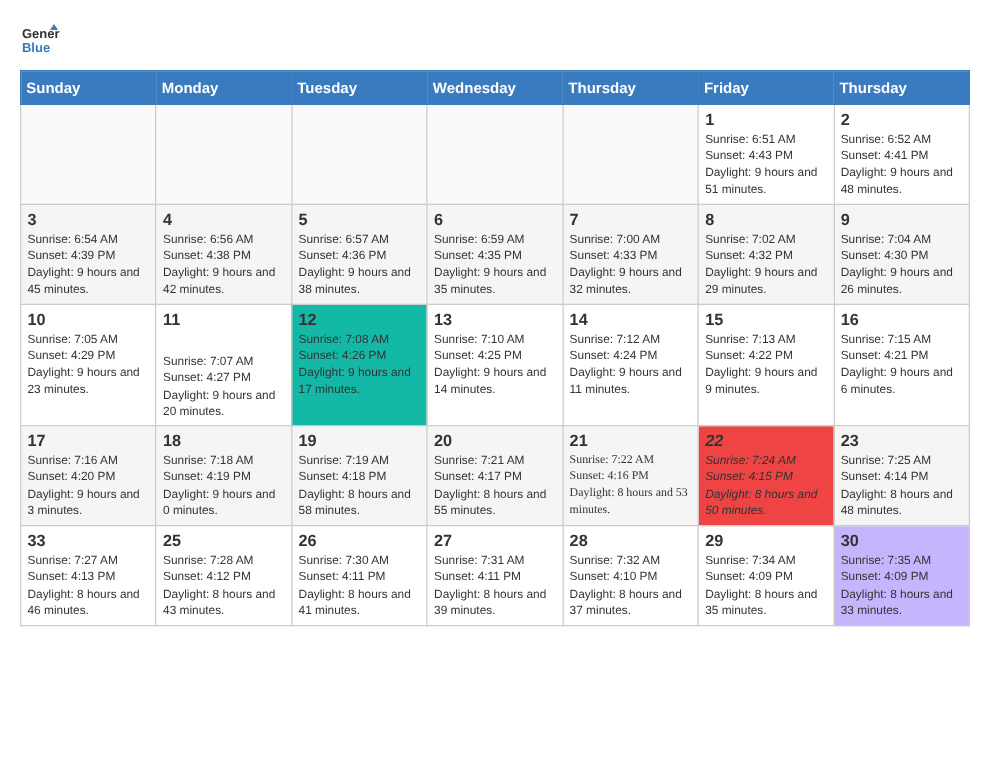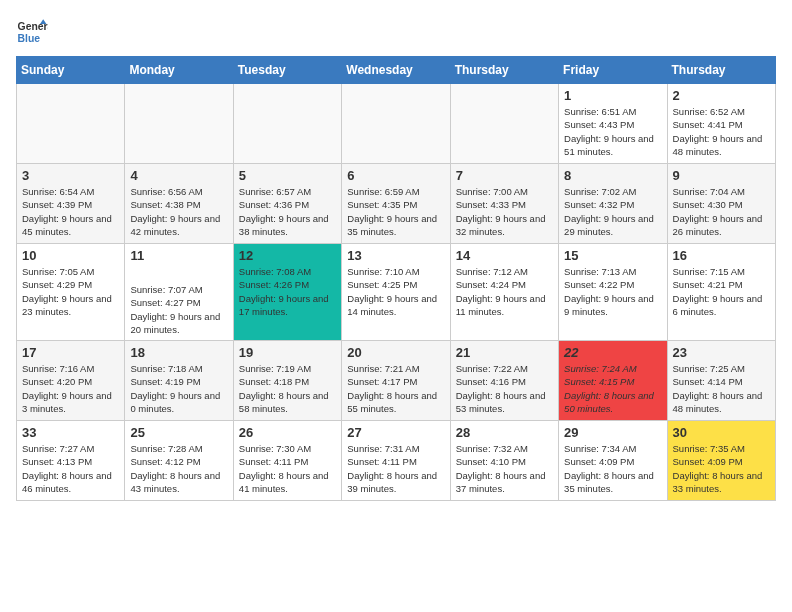--- a/index.html
+++ b/index.html
@@ -243,21 +243,21 @@
 Daylight: 8 hours and 58 minutes.</div>
         </td>
         <td style="background: rgb(245, 245, 245);">
           <span class="day-num">20</span>
           <div class="day-info" style="white-space: pre-line;">Sunrise: 7:21 AM
 Sunset: 4:17 PM
 Daylight: 8 hours and 55 minutes.</div>
         </td>
         <td style="background: rgb(245, 245, 245);">
           <span class="day-num">21</span>
-          <div class="day-info" style="white-space: pre-line;">Sunrise: 7:22 AM
+          <div class="day-info" style="white-space: pre-line; font-family: Liberation Serif, serif;">Sunrise: 7:22 AM
 Sunset: 4:16 PM
 Daylight: 8 hours and 53 minutes.</div>
         </td>
         <td style="background: #ef4444; font-style: italic;">
           <span class="day-num">22</span>
           <div class="day-info" style="white-space: pre-line;">Sunrise: 7:24 AM
 Sunset: 4:15 PM
 Daylight: 8 hours and 50 minutes.</div>
         </td>
         <td style="background: rgb(245, 245, 245);">
@@ -297,21 +297,21 @@
           <div class="day-info" style="white-space: pre-line;">Sunrise: 7:32 AM
 Sunset: 4:10 PM
 Daylight: 8 hours and 37 minutes.</div>
         </td>
         <td style="background: rgb(255, 255, 255);">
           <span class="day-num">29</span>
           <div class="day-info" style="white-space: pre-line;">Sunrise: 7:34 AM
 Sunset: 4:09 PM
 Daylight: 8 hours and 35 minutes.</div>
         </td>
-        <td style="background: #fde047;">
+        <td style="background: #c4b5fd;">
           <span class="day-num">30</span>
           <div class="day-info" style="white-space: pre-line;">Sunrise: 7:35 AM
 Sunset: 4:09 PM
 Daylight: 8 hours and 33 minutes.</div>
         </td>
       </tr>
     </tbody>
 </table>
 
 </body></html>

